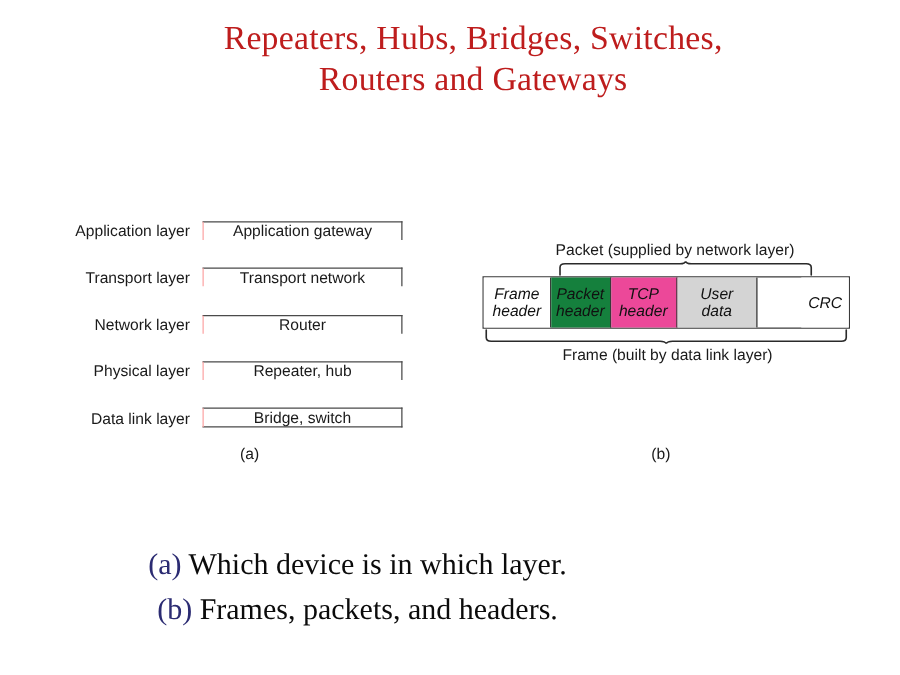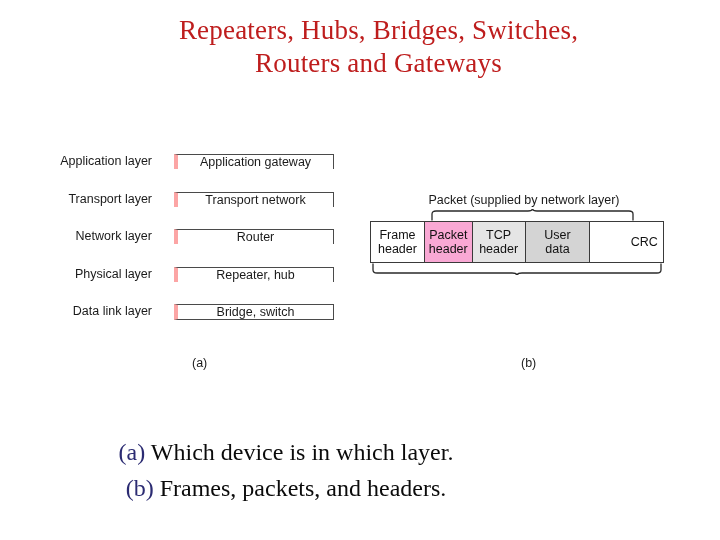--- a/index.html
+++ b/index.html
@@ -33,56 +33,55 @@
   
   #figure-a {
     position: absolute;
     left: 34px;
     top: 154px;
     width: 300px;
     font-family: "Liberation Sans", sans-serif;
   }
   .layer-row {
     display: flex;
-    align-items: flex-start;
+    align-items: flex-end;
     height: 37.6px;
-    gap: 12px;
   }
   .layer-name {
     width: 118px;
     padding-right: 10px;
     display: flex;
     align-items: center;
     justify-content: flex-end;
     font-size: 12.5px;
     color: #1a1a1a;
     white-space: nowrap;
   }
   .device-cell {
     width: 160px;
     box-sizing: border-box;
     display: flex;
     align-items: center;
     justify-content: center;
     font-size: 12.5px;
     color: #1a1a1a;
-    border-left: 4px solid #fca5a5;
+    border-left: 1px solid #fca5a5;
     border-right: 1px solid #4a4a4a;
     border-top: 1px solid #4a4a4a;
     background: #ffffff;
     white-space: nowrap;
   }
   .layer-row:last-child .device-cell {
     border-bottom: 1px solid #4a4a4a;
   }
 
   
   #figure-b {
     position: absolute;
-    left: 370px;
+    left: 386px;
     top: 192px;
     width: 296px;
     font-family: "Liberation Sans", sans-serif;
   }
   #packet-label {
     font-size: 12.5px;
     color: #1a1a1a;
     text-align: center;
     white-space: nowrap;
     margin-left: 12px;
@@ -105,20 +104,21 @@
     left: 1px;
     top: 0;
     width: 292px;
   }
   #frame-box {
     display: flex;
     border: 1px solid #3a3a3a;
     box-sizing: border-box;
     width: 294px;
     height: 42px;
+    font-style: italic;
   }
   .frame-cell {
     box-sizing: border-box;
     display: flex;
     flex-direction: column;
     align-items: center;
     justify-content: center;
     font-size: 12.5px;
     line-height: 14px;
     color: #111111;
@@ -208,45 +208,46 @@
         <path d="M2,11 L2,5 Q2,2 6,2 L98,2 Q102,2 102.5,0 Q103,2 107,2 L199,2 Q203,2 203,5 L203,11" fill="none" stroke="#2a2a2a" stroke-width="1.3" stroke-linecap="round"></path>
       </svg>
     </div>
   </div>
 
   <div id="frame-box">
     <div class="frame-cell" style="width:60px;background:#ffffff;">
       <span class="cw">Frame</span>
       <span class="cw">header</span>
     </div>
-    <div class="frame-cell" style="width:53px;background:#f9a8d4;">
+    <div class="frame-cell" style="width:53px;background:#15803d;">
       <span class="cw">Packet</span>
       <span class="cw">header</span>
     </div>
-    <div class="frame-cell" style="width:59px;background:#e5e5e5;">
+    <div class="frame-cell" style="width:59px;background:#ec4899;">
       <span class="cw">TCP</span>
       <span class="cw">header</span>
     </div>
     <div class="frame-cell" style="width:72px;background:#d4d4d4;">
       <span class="cw">User</span>
       <span class="cw">data</span>
     </div>
     <div class="frame-cell" style="width:42px;background:#ffffff;">
       <span class="cw">CRC</span>
     </div>
   </div>
 
   <div class="brace-row">
     <div id="brace-bottom-wrap">
       <svg width="292" height="12" viewBox="0 0 292 12" aria-hidden="true">
         <path d="M2,1 L2,7 Q2,10 6,10 L141,10 Q145,10 146,12 Q147,10 151,10 L286,10 Q290,10 290,7 L290,1" fill="none" stroke="#2a2a2a" stroke-width="1.3" stroke-linecap="round"></path>
       </svg>
     </div>
   </div>
 
+  <div id="frame-label">Frame (built by data link layer)</div>
 
 </div>
 
 <div class="sub-caption" id="sub-caption-a">(a)</div>
 <div class="sub-caption" id="sub-caption-b">(b)</div>
 
 <div id="caption-block">
   <span class="cap-line">
     <span class="cap-marker">(a)</span><span> <span>Which device is in which layer.</span></span>
   </span>

